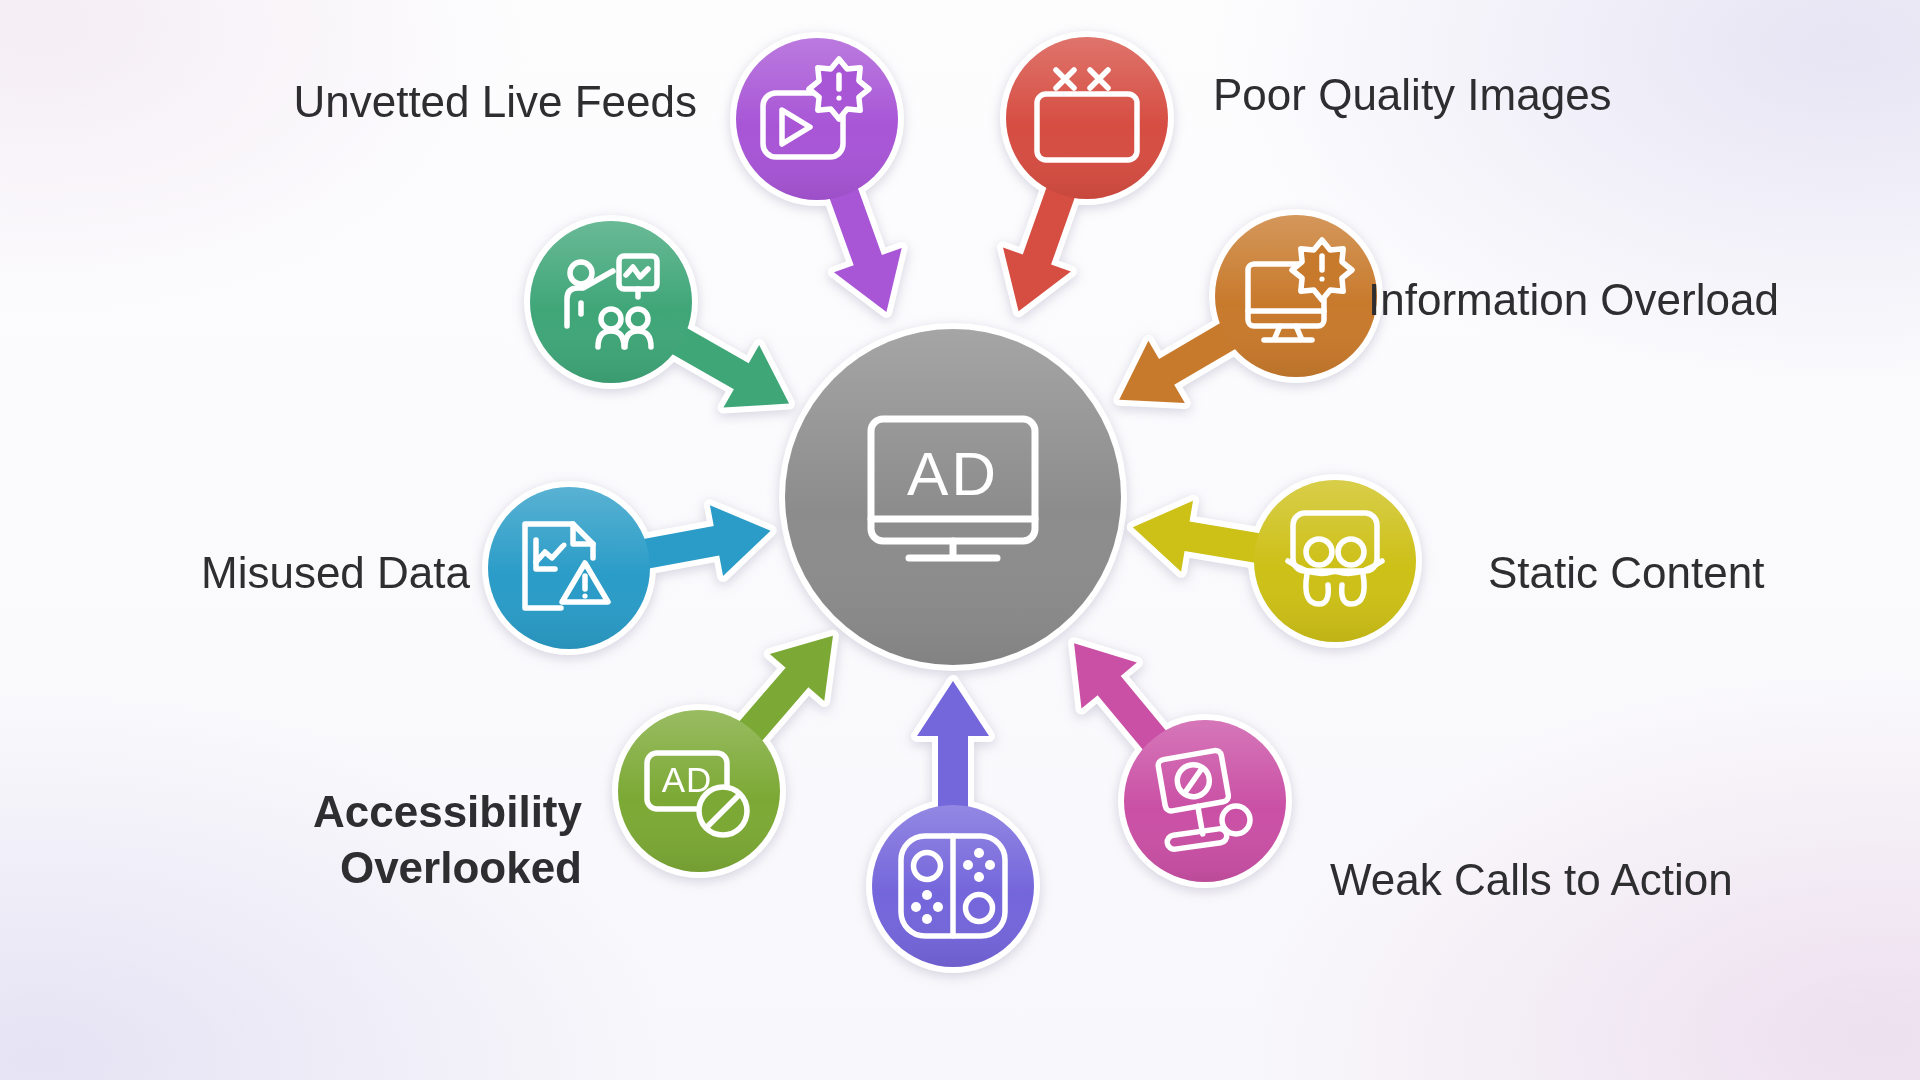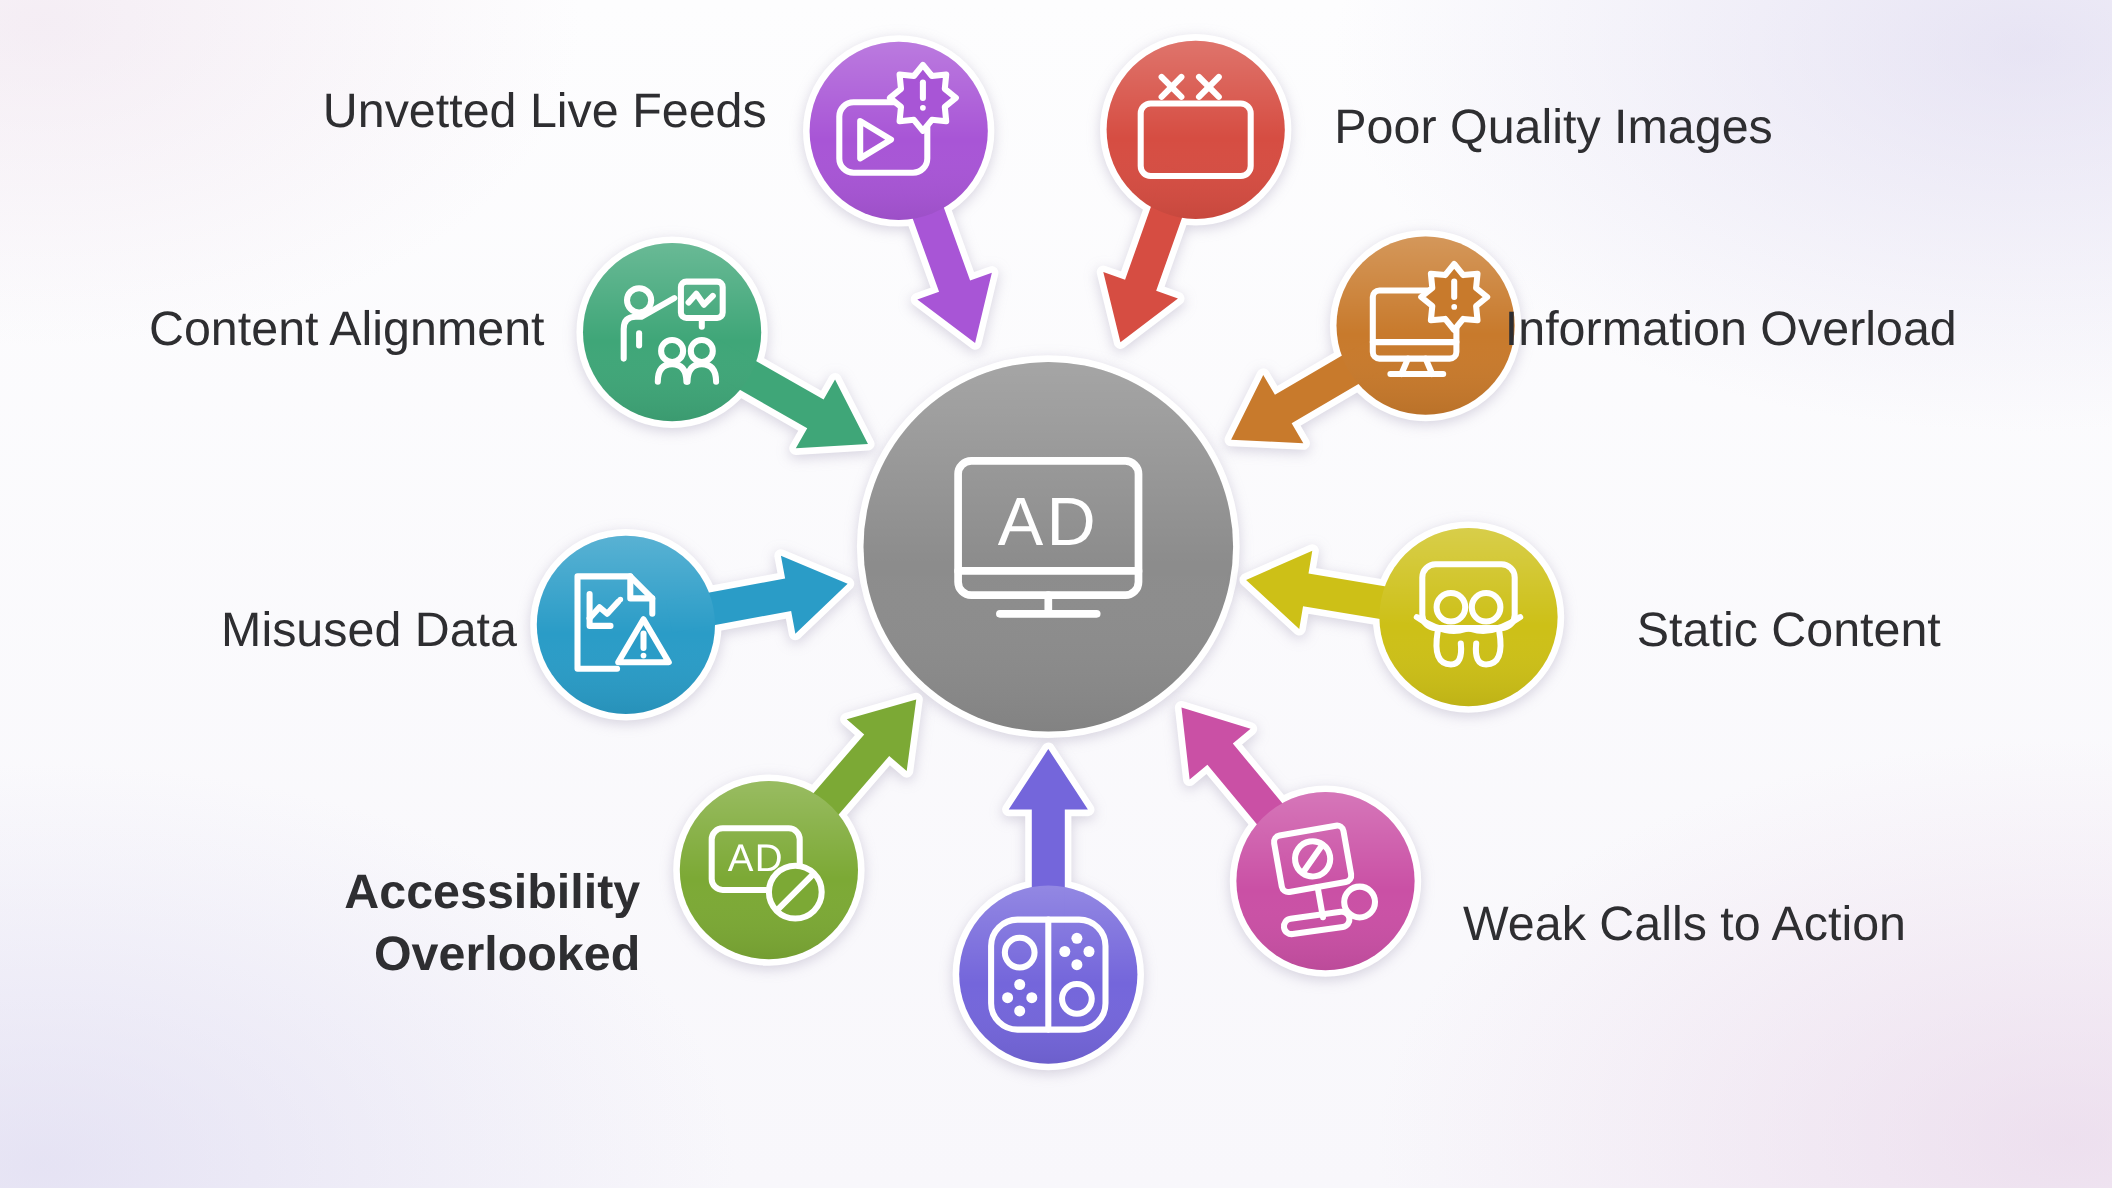--- a/index.html
+++ b/index.html
@@ -238,21 +238,20 @@
         <circle cx="-26" cy="9" r="5"></circle>
             <circle cx="-37" cy="21" r="5"></circle>
             <circle cx="-15" cy="21" r="5"></circle>
             <circle cx="-26" cy="33" r="5"></circle>
       </g>
     </g>
   </g>
 </svg>
 
 <div class="label" style="left:697px;top:102px;transform:translate(-100%,-50%);">Unvetted Live Feeds</div>
-<div class="label" style="left:1213px;top:116px;transform:translate(0,-50%);">Poor Quality Images</div>
-<div class="label" style="left:495px;top:300px;transform:translate(-100%,-50%);">Content Alignment</div>
+<div class="label" style="left:1213px;top:95px;transform:translate(0,-50%);">Poor Quality Images</div>
 <div class="label" style="left:1332px;top:300px;transform:translate(0,-50%);margin-left:36px;">Information Overload</div>
 <div class="label" style="left:470px;top:573px;transform:translate(-100%,-50%);">Misused Data</div>
 <div class="label" style="left:1462px;top:573px;transform:translate(0,-50%);margin-left:26px;">Static Content</div>
 <div class="label wrap" style="left:582px;top:840px;transform:translate(-100%,-50%);">Accessibility Overlooked</div>
-<div class="label" style="left:1330px;top:841px;transform:translate(0,-50%);">Weak Calls to Action</div>
+<div class="label" style="left:1330px;top:880px;transform:translate(0,-50%);">Weak Calls to Action</div>
 
 </div>
 
 </body></html>

